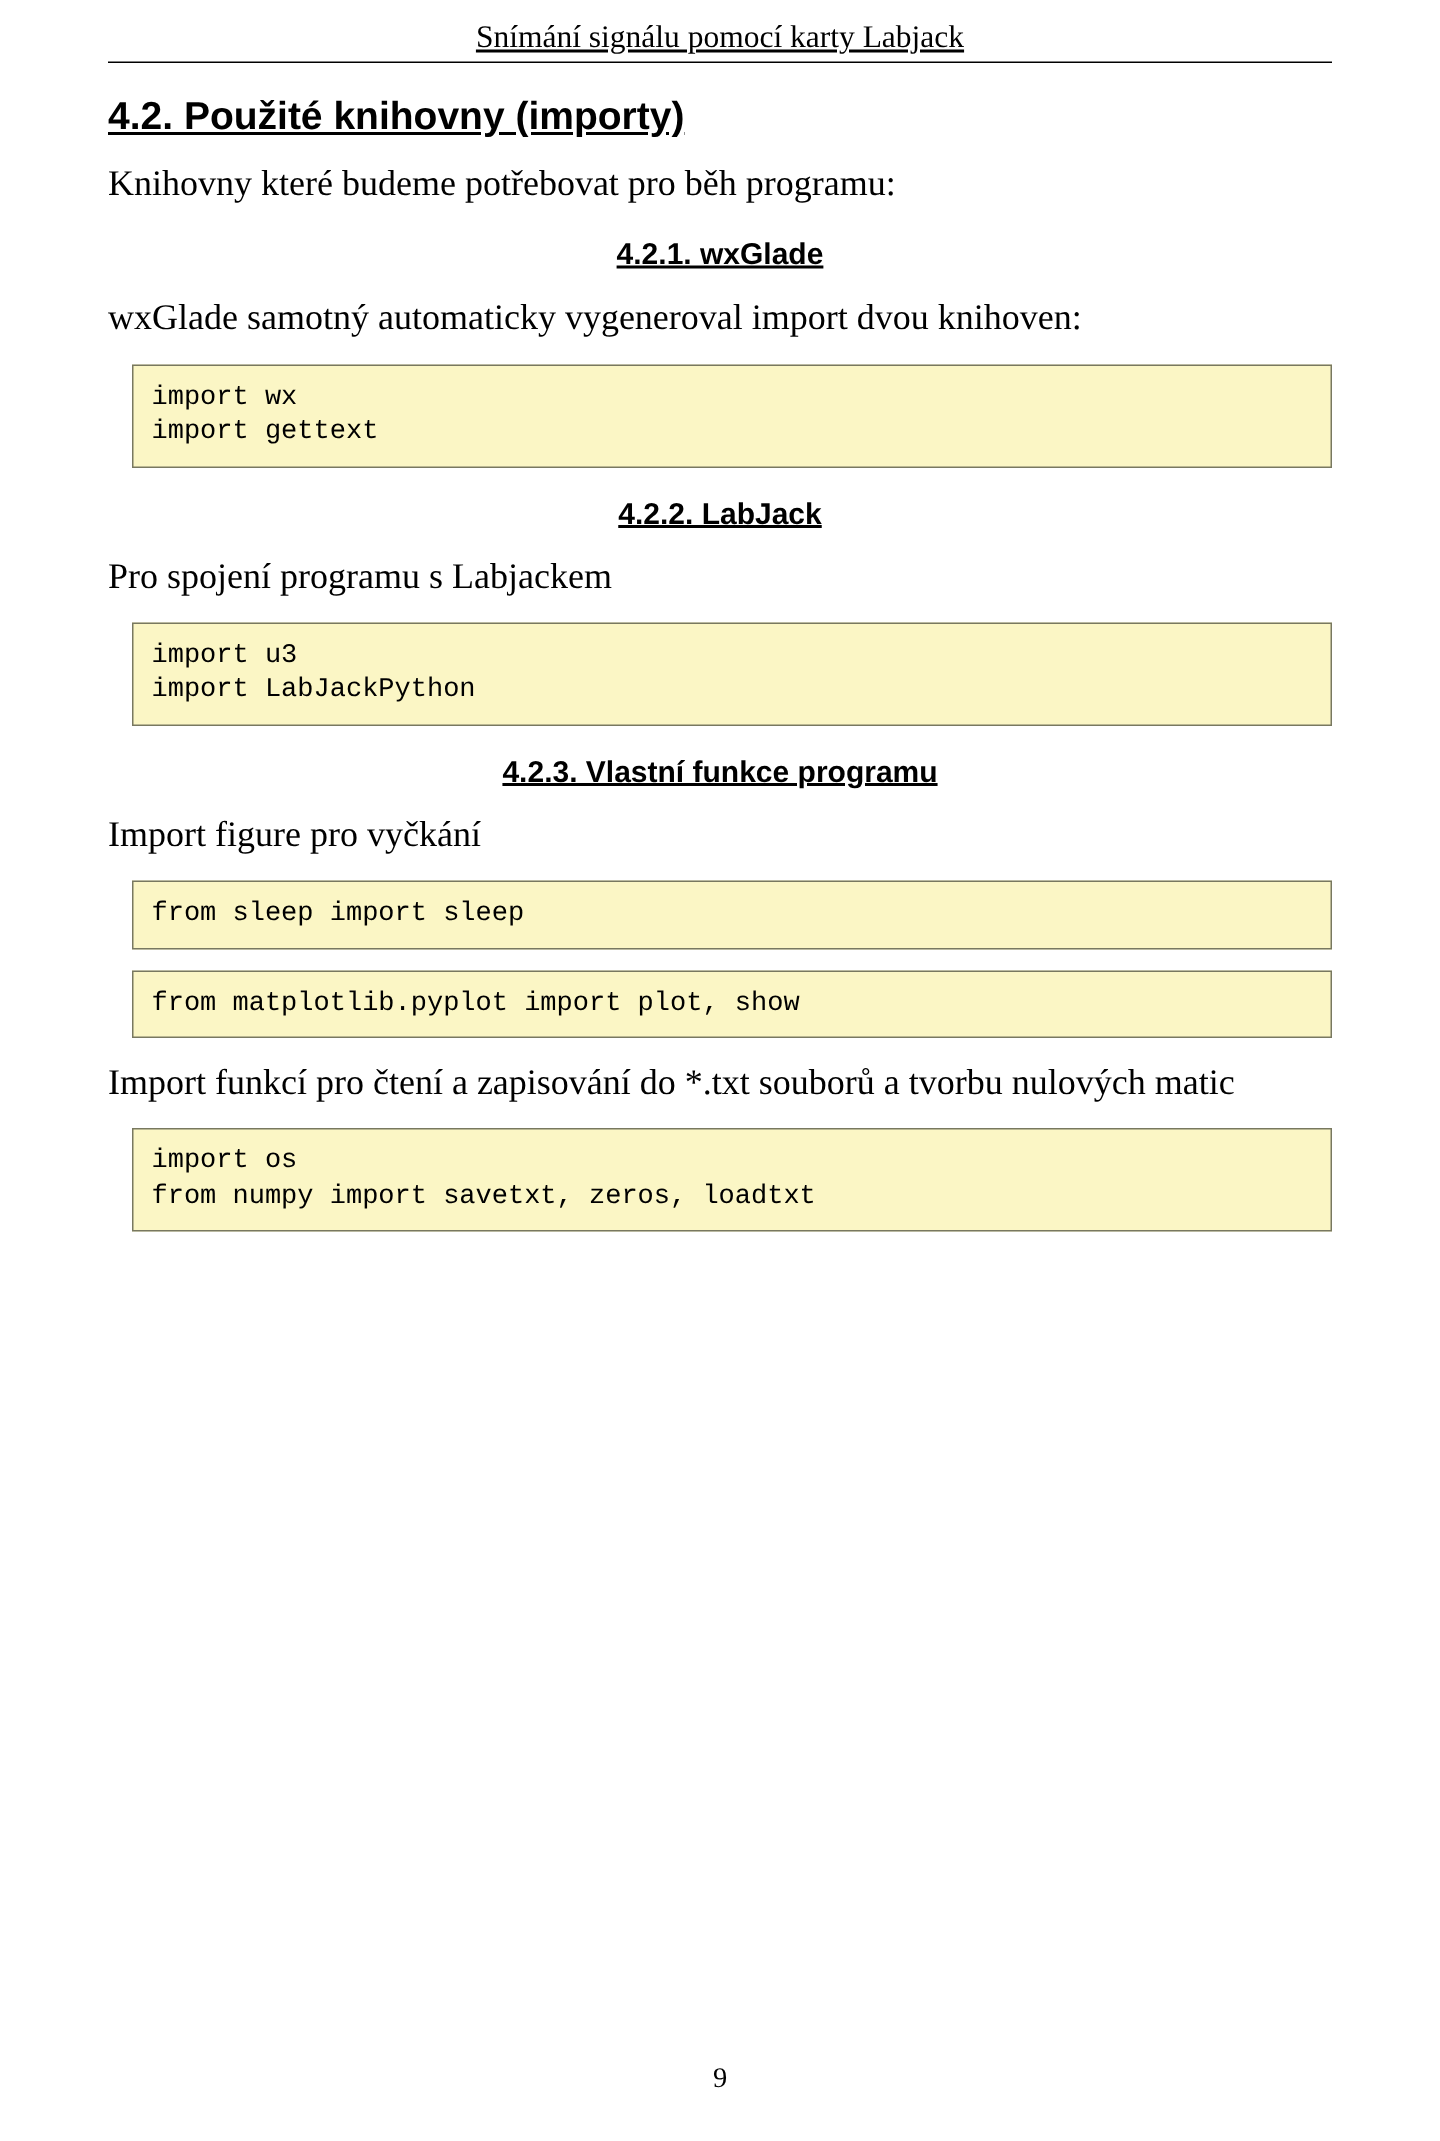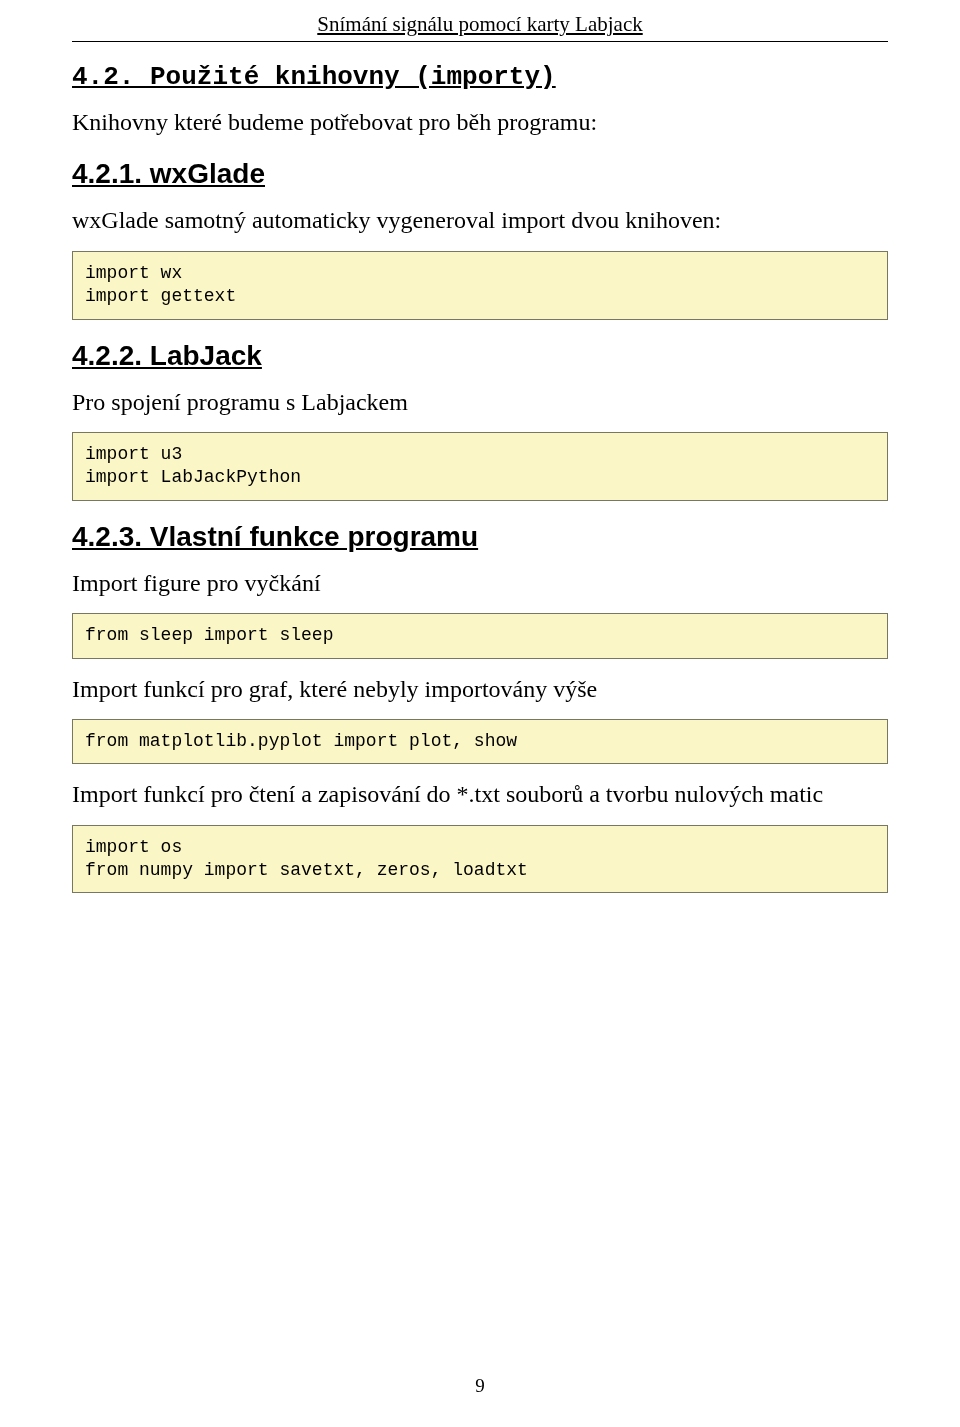--- a/index.html
+++ b/index.html
@@ -27,47 +27,48 @@
   }
   .hr-top {
     border: none;
     border-top: 1px solid #000;
     margin: 0 0 20px 0;
   }
   .indent1 {
     margin-left: 30px;
   }
   .h2u {
-    font-family: Liberation Mono, monospace;
+    font-family: Liberation Sans, sans-serif;
     font-weight: bold;
     font-size: 26px;
     text-decoration: underline;
     margin: 18px 0 14px 0;
   }
   .h3u {
     font-family: Arial, Helvetica, sans-serif;
     font-weight: bold;
-    font-size: 28px;
+    font-size: 20px;
     text-decoration: underline;
     margin: 20px 0 14px 0;
+    text-align: center;
   }
   p.body {
     font-size: 24px;
     margin: 12px 0 14px 0;
     line-height: 1.35;
   }
   .codebox {
     border: 1px solid #787860;
     background: #fbf6c5;
     padding: 10px 12px;
     font-family: "Courier New", Courier, monospace;
     font-size: 18px;
     white-space: pre;
     color: #000;
-    margin: 0 0 14px 0;
+    margin: 0 0 14px 16px;
     line-height: 1.3;
   }
   .pagenum {
     text-align: center;
     font-size: 19px;
     position: absolute;
     bottom: 30px;
     left: 0;
     right: 0;
   }
@@ -89,20 +90,19 @@
 import gettext</div>
 
   <div class="indent1 h3u">4.2.2. LabJack</div>
   <p class="body">Pro spojení programu s Labjackem</p>
   <div class="codebox">import u3
 import LabJackPython</div>
 
   <div class="indent1 h3u">4.2.3. Vlastní funkce programu</div>
   <p class="body">Import figure pro vyčkání</p>
   <div class="codebox">from sleep import sleep</div>
-  <p class="body">Import funkcí pro graf, které nebyly importovány výše</p>
   <div class="codebox">from matplotlib.pyplot import plot, show</div>
   <p class="body">Import funkcí pro čtení a zapisování do *.txt souborů a tvorbu nulových matic</p>
   <div class="codebox">import os
 from numpy import savetxt, zeros, loadtxt</div>
 
   <div class="pagenum">9</div>
 </div>
 
 </body></html>

